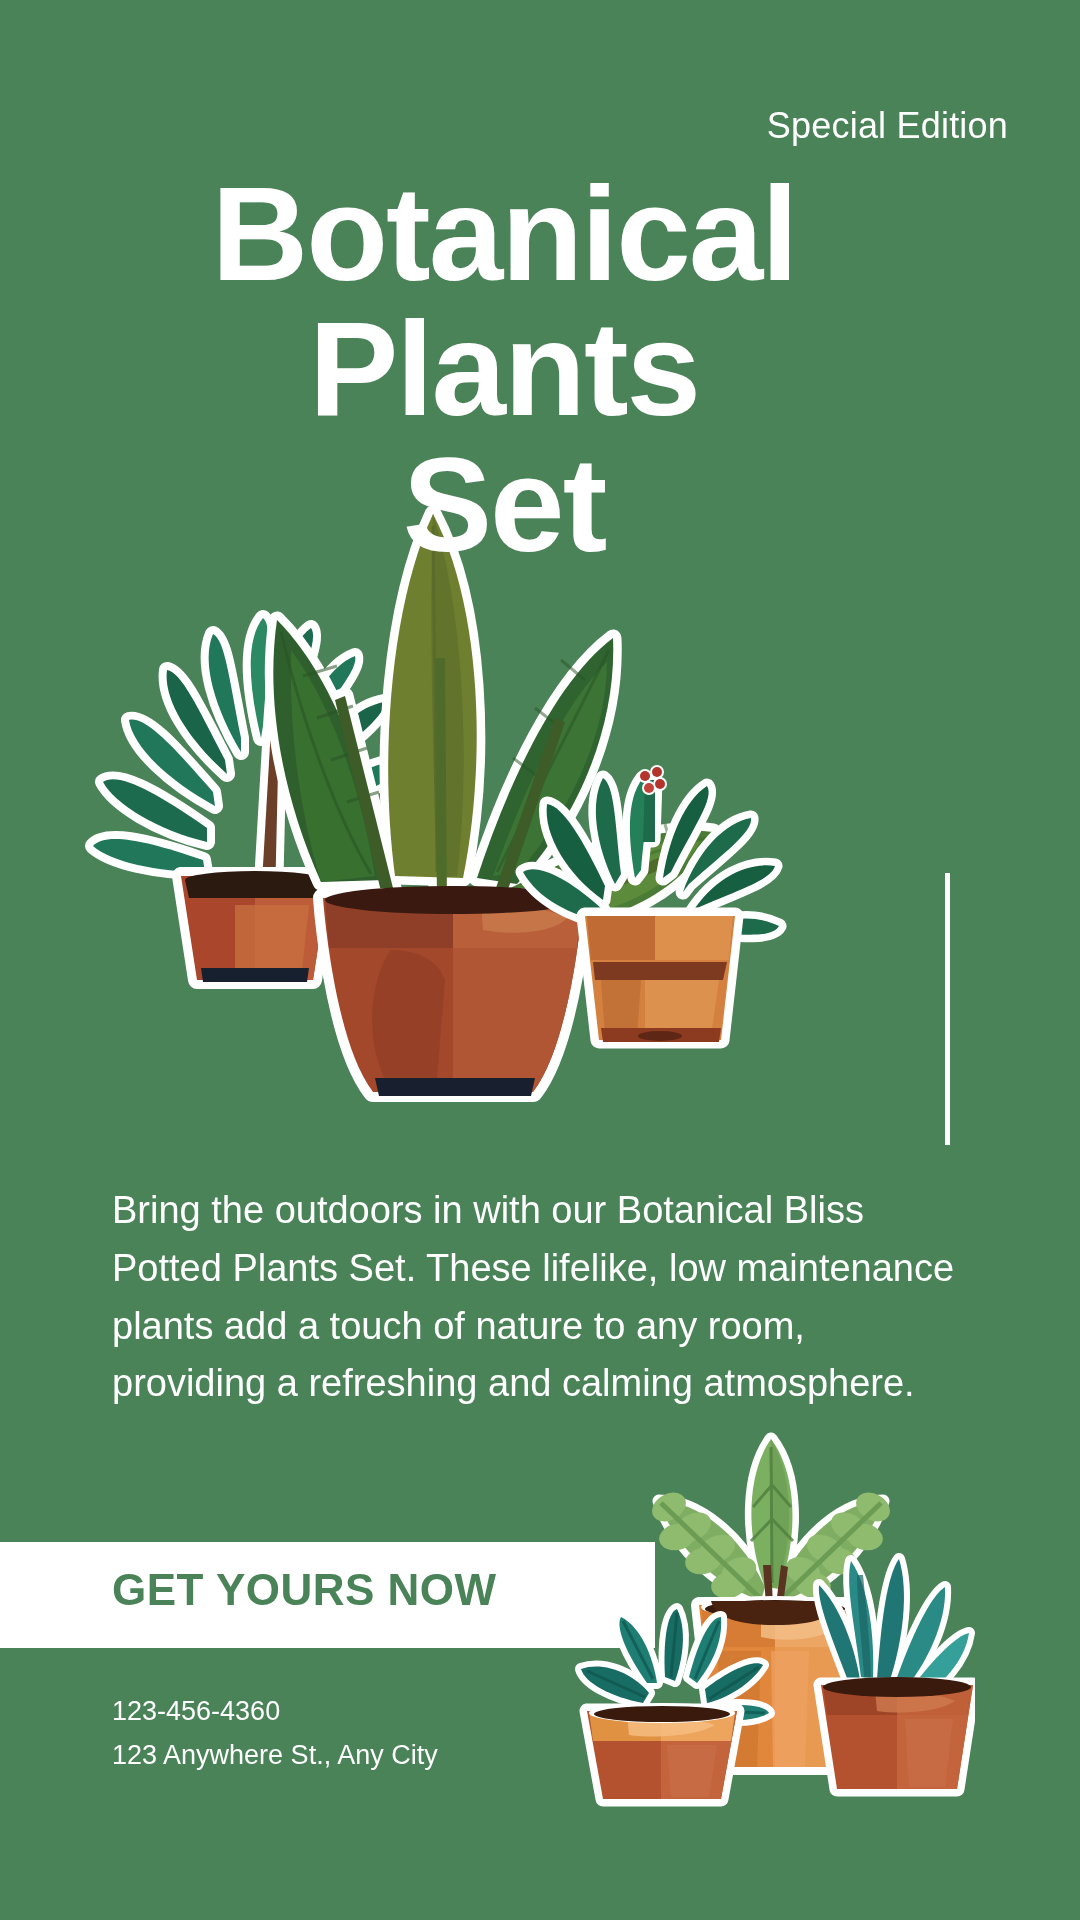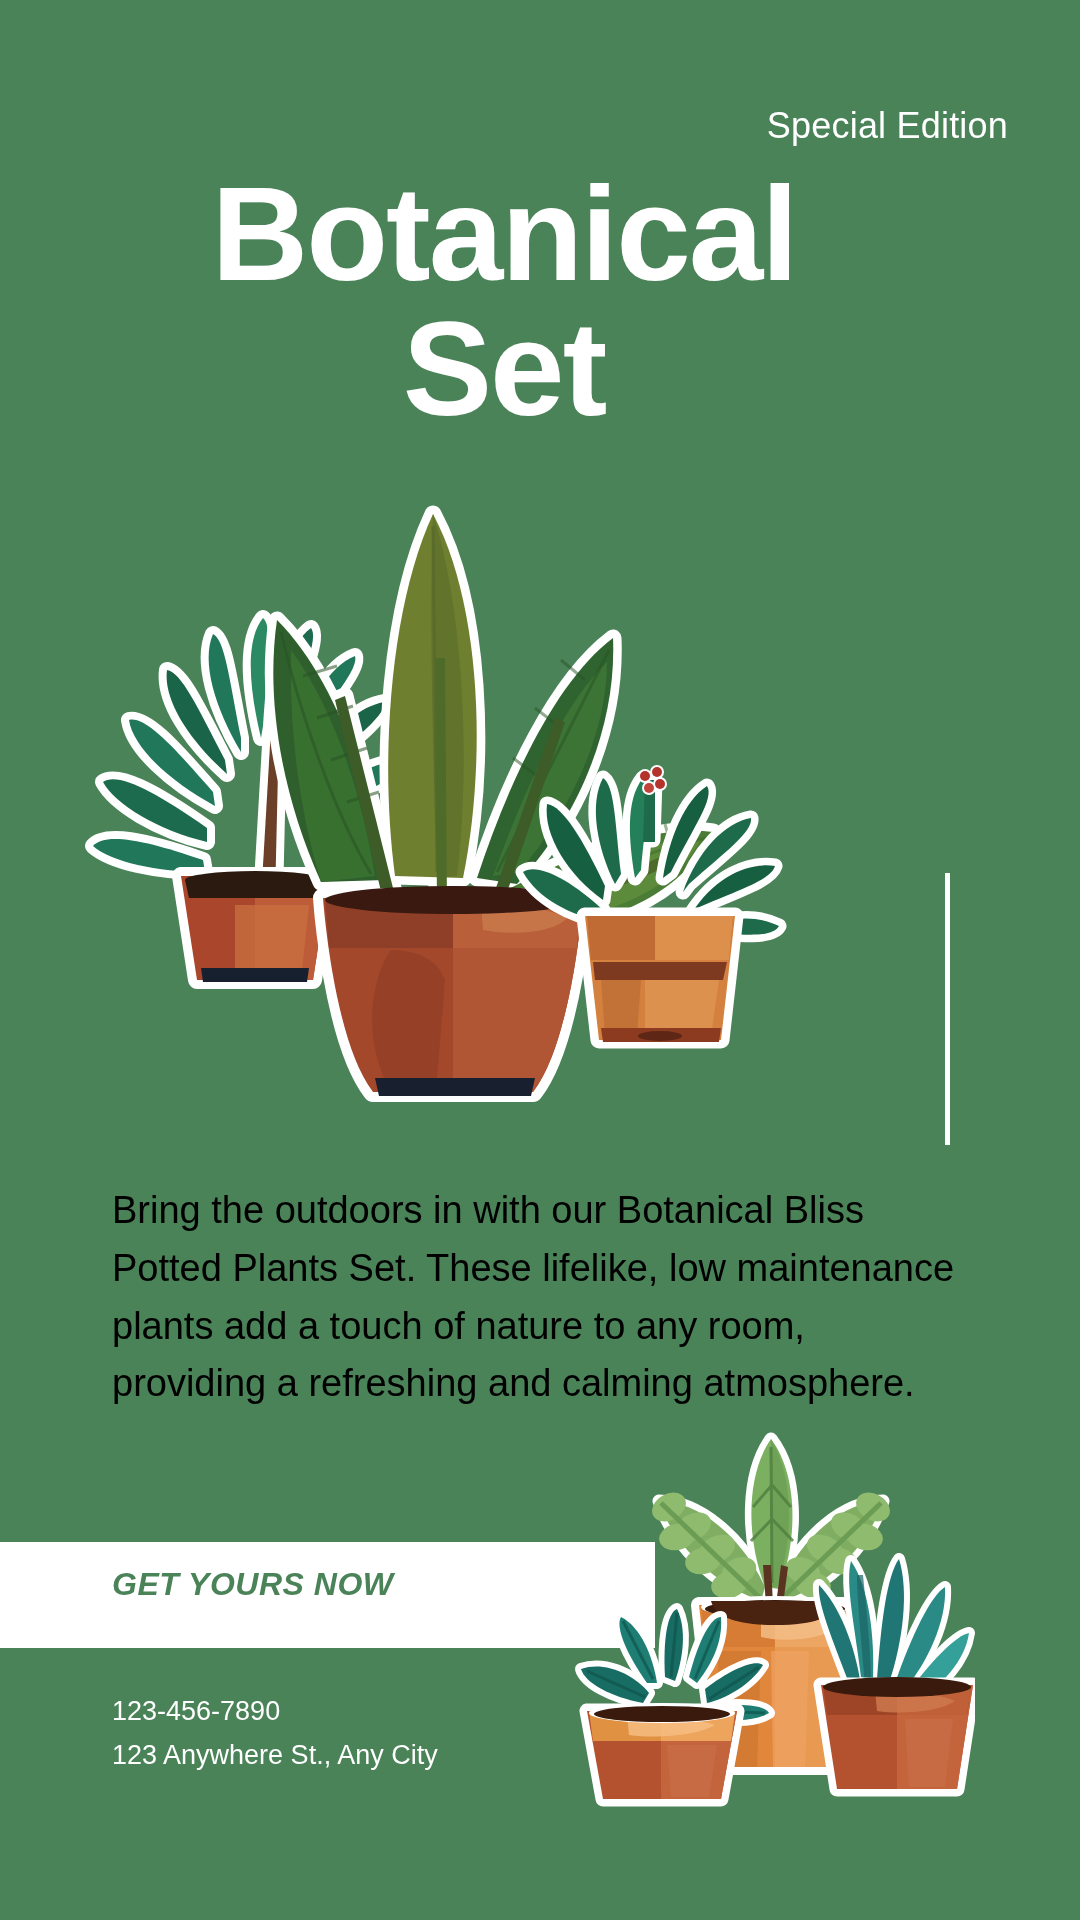--- a/index.html
+++ b/index.html
@@ -55,45 +55,44 @@
     width:5px; height:272px;
     background:#ffffff;
     z-index:4;
   }
 
   
   .body-copy {
     position:absolute;
     left:112px; top:1182px;
     width:850px;
-    color:#000000;
+    color:#ffffff;
     font-size:38px;
     line-height:1.52;
     font-weight:400;
     z-index:5;
   }
 
   
   .cta-band {
     position:absolute;
     left:0; top:1542px;
     width:655px; height:106px;
     background:#ffffff;
     z-index:8;
   }
   .cta-label {
     position:absolute;
     left:112px; top:1568px;
     color:#4a8358;
-    font-size:32px;
+    font-size:44px;
     font-weight:700;
     letter-spacing:0.5px;
     z-index:9;
     line-height:1;
-    font-style:italic;
   }
 
   
   .contact {
     position:absolute;
     left:112px; top:1690px;
     z-index:9;
   }
   .contact div {
     color:#ffffff;
@@ -119,20 +118,21 @@
 </style>
 </head>
 <body>
 
 <div id="poster">
 
   <div class="eyebrow">Special Edition</div>
 
   <div class="title-block">
     <span class="title-line">Botanical</span>
+    <span class="title-line">Plants</span>
     <span class="title-line">Set</span>
   </div>
 
   <div class="illus-main">
     <svg viewBox="0 0 720 680" xmlns="http://www.w3.org/2000/svg">
       <defs>
         <style>
           .ol { stroke:#ffffff; stroke-width:13; stroke-linejoin:round; stroke-linecap:round; fill:none; }
         </style>
       </defs>
@@ -402,17 +402,17 @@
         <ellipse cx="97" cy="298" rx="73" ry="10" fill="#ffffff"></ellipse>
         <ellipse cx="97" cy="299" rx="68" ry="8" fill="#3a1a0c"></ellipse>
       </g>
     </svg>
   </div>
 
   <div class="cta-band"></div>
   <div class="cta-label">GET YOURS NOW</div>
 
   <div class="contact">
-    <div>123-456-7890</div>
+    <div>123-456-4360</div>
     <div>123 Anywhere St., Any City</div>
   </div>
 
 </div>
 
 </body></html>

